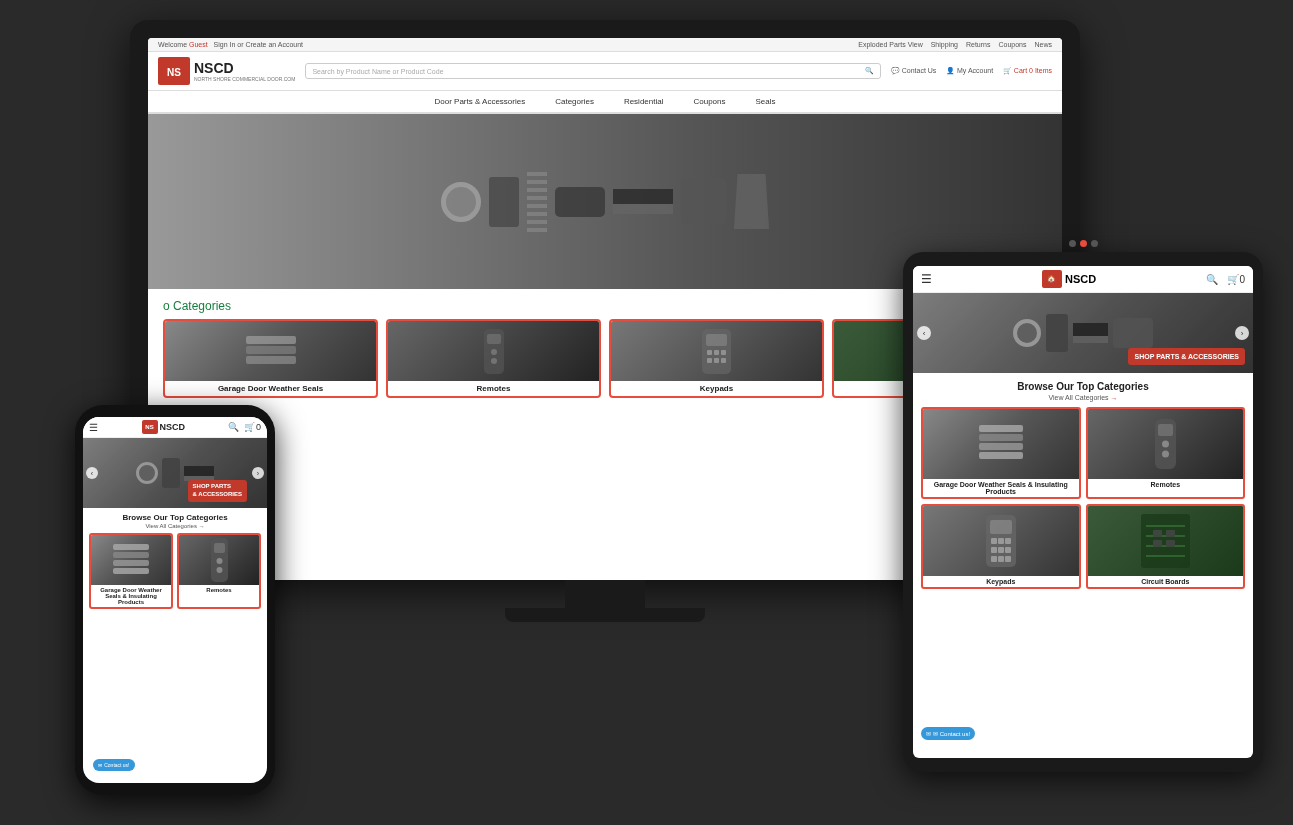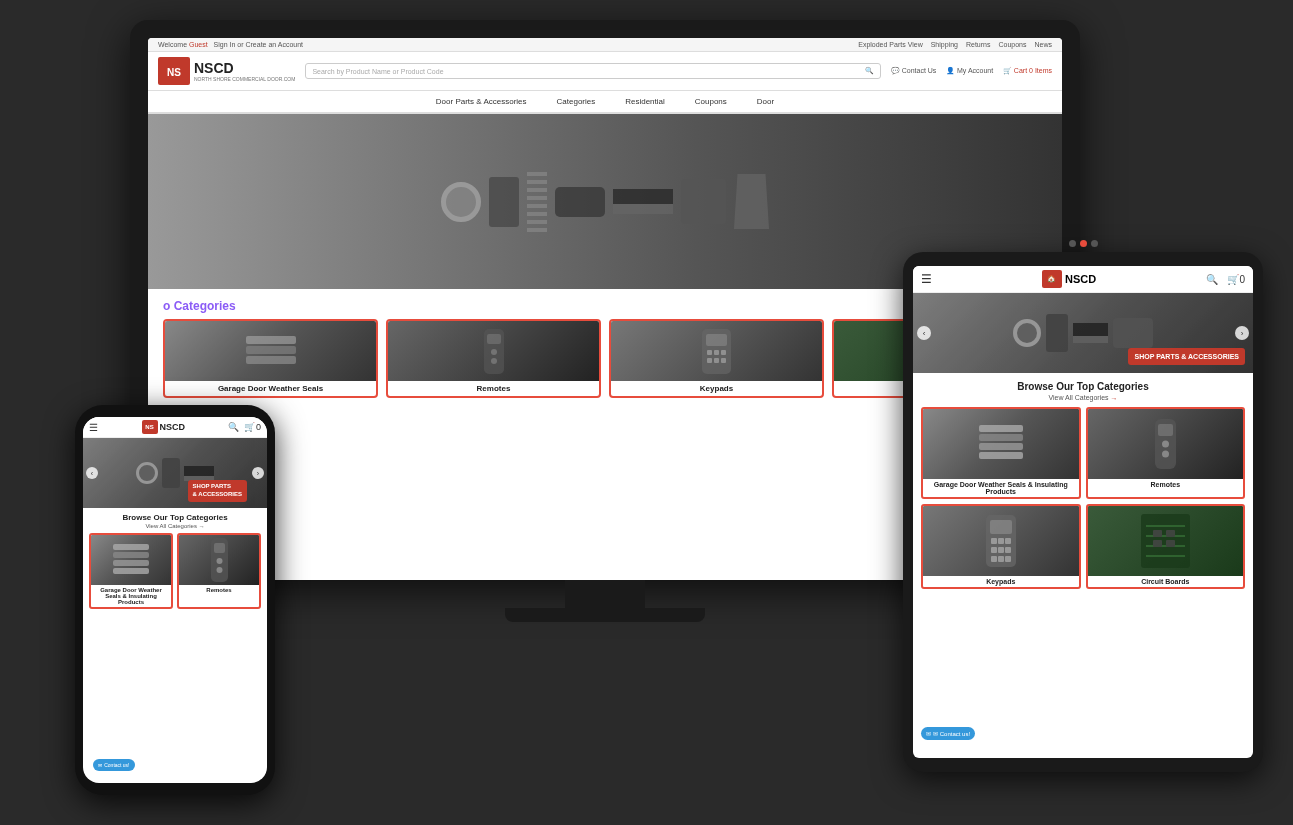--- a/index.html
+++ b/index.html
@@ -149,22 +149,22 @@
       display: flex;
       align-items: center;
       justify-content: center;
     }
     .desktop-categories-section {
       padding: 10px 15px;
       background: #fff;
     }
     .categories-header {
       font-size: 12px;
-      font-weight: bold;
-      color: #8b5cf6;
+      font-weight: normal;
+      color: #15803d;
       margin-bottom: 6px;
     }
     .categories-grid {
       display: grid;
       grid-template-columns: repeat(4, 1fr);
       gap: 8px;
     }
     .category-card {
       border: 2px solid #e74c3c;
       border-radius: 4px;
@@ -545,21 +545,21 @@
               <span>👤 <span>My Account</span></span>
               <span class="header-cart">🛒 <span>Cart</span> <span>0 Items</span></span>
             </div>
           </div>
 
           <div class="desktop-nav">
             <span class="desktop-nav-item">Door Parts &amp; Accessories</span>
             <span class="desktop-nav-item">Categories</span>
             <span class="desktop-nav-item">Residential</span>
             <span class="desktop-nav-item">Coupons</span>
-            <span class="desktop-nav-item">Door</span>
+            <span class="desktop-nav-item">Seals</span>
           </div>
 
           <div class="desktop-hero">
             <div class="desktop-hero-parts">
 
               <div style="display:flex;gap:8px;align-items:center;opacity:0.7;">
                 <div style="width:40px;height:40px;background:#888;border-radius:50%;border:5px solid #aaa;"></div>
                 <div style="width:30px;height:50px;background:#444;border-radius:3px;"></div>
                 <div style="width:20px;height:60px;background:repeating-linear-gradient(180deg,#888 0,#888 4px,transparent 4px,transparent 8px);"></div>
                 <div style="width:50px;height:30px;background:#333;border-radius:5px;"></div>

